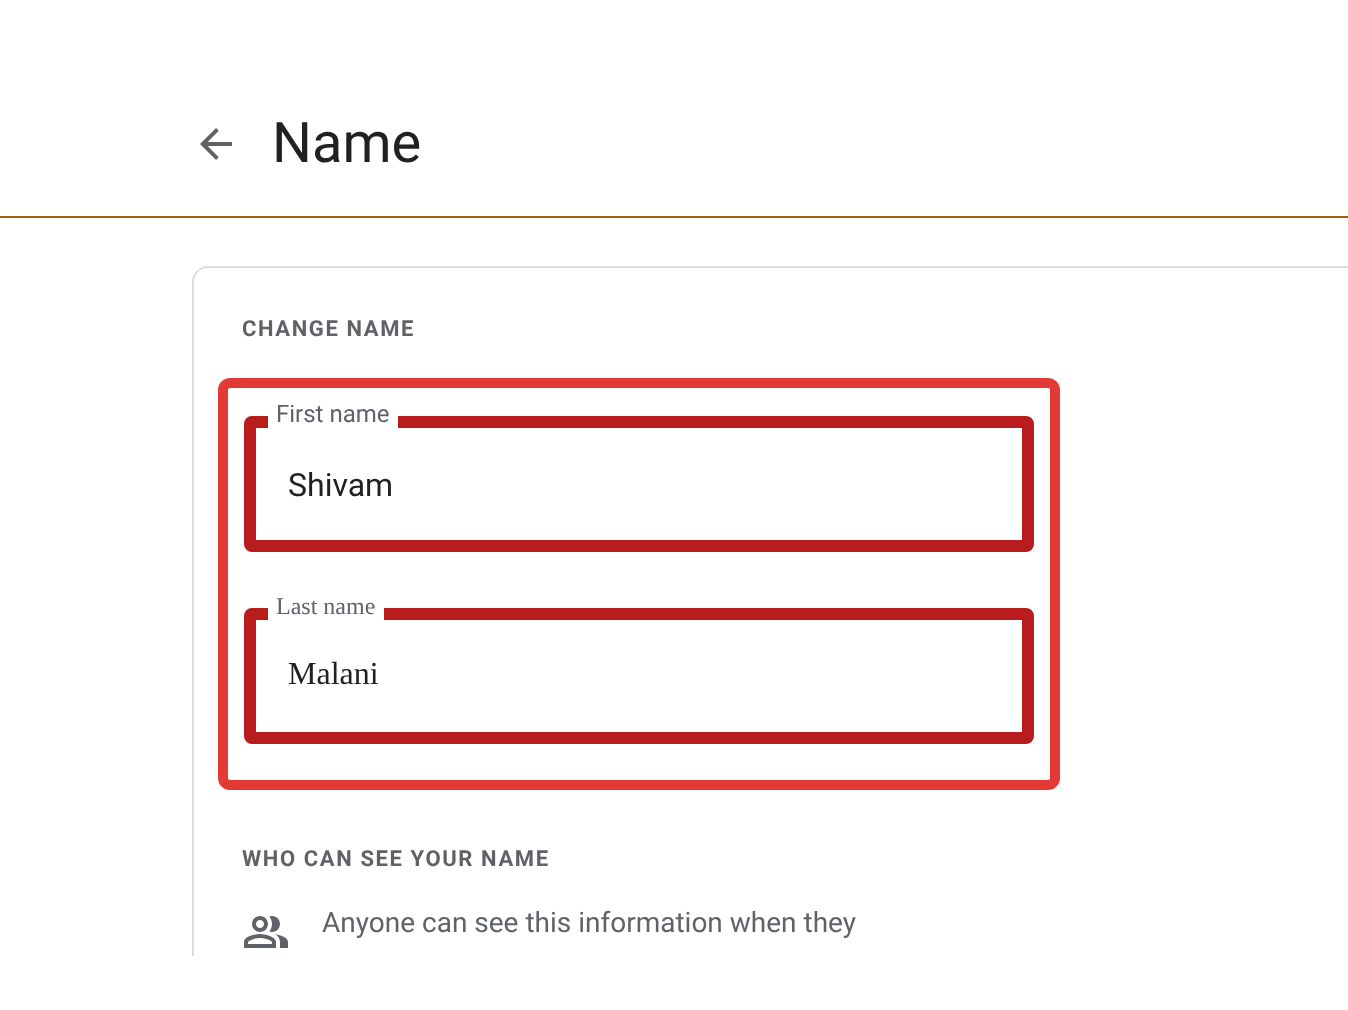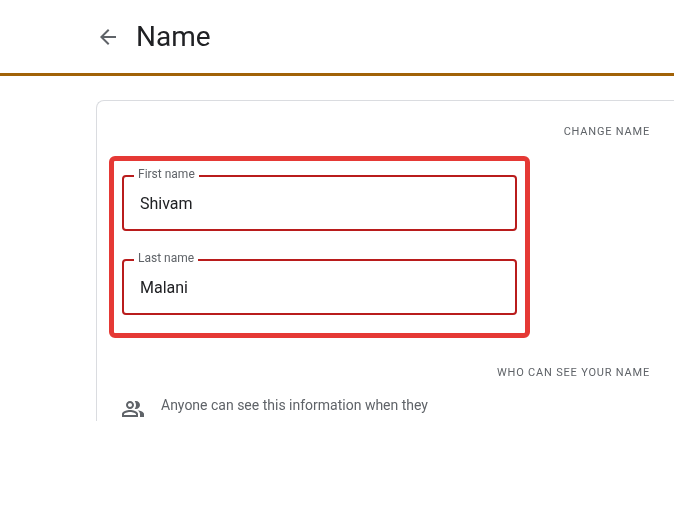--- a/index.html
+++ b/index.html
@@ -12,21 +12,22 @@
       background: #fff;
       color: #202124;
       width: 674px;
       height: 505px;
       overflow: hidden;
     }
     .header {
       display: flex;
       align-items: center;
       padding: 20px 0 20px 96px;
-      border-bottom: 3px solid #a16207;
+      border-bottom: 1px solid #a16207;
+      margin-top: 35px;
     }
     .back-icon {
       width: 24px;
       height: 24px;
       cursor: pointer;
       display: flex;
       align-items: center;
       justify-content: center;
       color: #5f6368;
     }
@@ -56,57 +57,57 @@
       border-radius: 8px;
       border-right: none;
       border-bottom: none;
       border-bottom-left-radius: 0;
       border-top-right-radius: 0;
       padding: 24px 24px 0 24px;
       position: relative;
     }
     .section-label {
       font-size: 11px;
-      font-weight: 400;
+      font-weight: 700;
       letter-spacing: 0.8px;
       color: #5f6368;
       text-transform: uppercase;
       margin-bottom: 18px;
-      text-align: right;
     }
     .highlight-box {
       border: 5px solid #e53935;
       border-radius: 6px;
       padding: 14px 8px 18px 8px;
       margin-left: -12px;
       margin-right: 120px;
       margin-bottom: 28px;
     }
     .field-wrapper {
       position: relative;
       margin-bottom: 28px;
       border-radius: 17px;
     }
     .field-wrapper:last-child {
       margin-bottom: 0;
+      font-family: Liberation Serif, serif;
     }
     .field-label {
       position: absolute;
       top: -8px;
       left: 12px;
       background: #fff;
       padding: 0 4px;
       font-size: 12px;
       color: #5f6368;
     }
     .text-input {
       width: 100%;
       max-width: 395px;
-      height: 56px;
-      border: 2px solid #b91c1c;
+      height: 68px;
+      border: 6px solid #b91c1c;
       border-radius: 4px;
       padding: 0 16px;
       font-size: 16px;
       color: #202124;
       font-family: inherit;
       outline: none;
     }
     .visibility-row {
       display: flex;
       gap: 16px;

